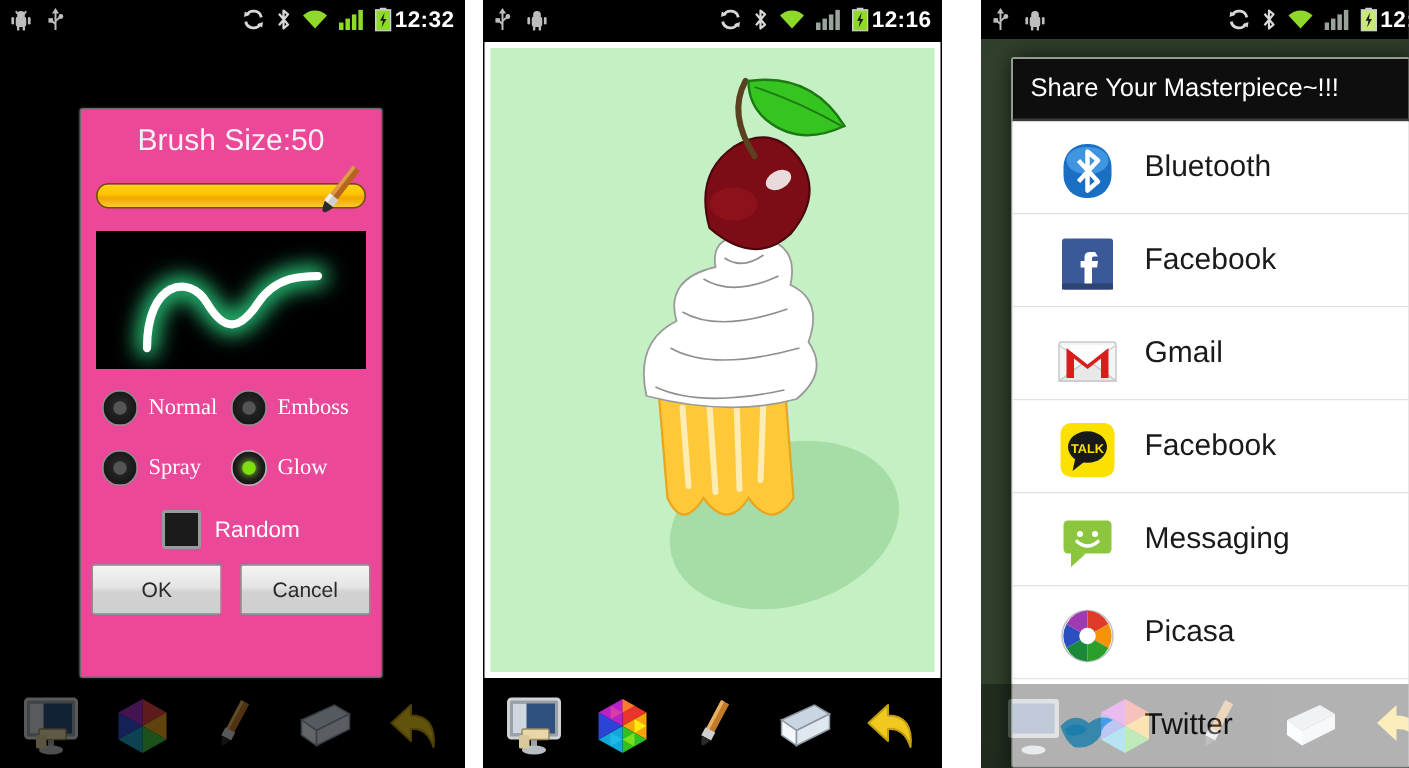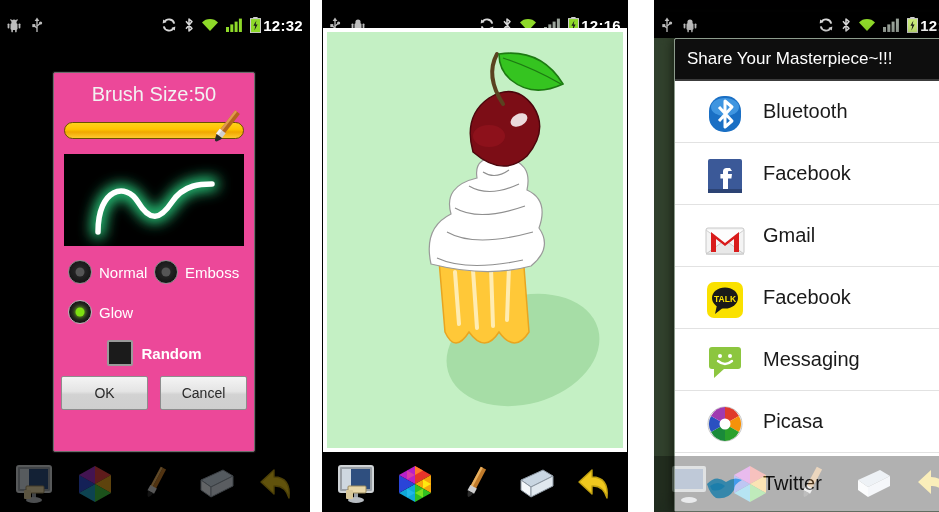--- a/index.html
+++ b/index.html
@@ -10,21 +10,21 @@
   .stage { position:relative; width:939px; height:512px; background:#ffffff; }
 
   
   .panel { position:absolute; top:0; height:512px; background:#000; overflow:hidden; }
   #panel1 { left:0;   width:310px; }
   #panel2 { left:322px; width:306px; }
   #panel3 { left:626px; width:313px;margin-left:28px; }
 
   
   .statusbar {
-    position:absolute; left:0; top:12px; width:100%; height:26px;
+    position:absolute; left:0; top:0; width:100%; height:26px;
     background:#000; display:flex; align-items:center; padding:0 7px;
   }
   .sb-left { display:flex; align-items:center; gap:10px; }
   .sb-right { margin-left:auto; display:flex; align-items:center; gap:7px; }
   .sb-time { color:#fff; font-size:15px; font-weight:bold; letter-spacing:.3px; padding-left:2px; }
 
   .ico { display:block; }
 
   
   .dialog1 {
@@ -40,41 +40,41 @@
     position:absolute; left:0; top:6px; width:100%; height:17px; border-radius:9px;
     background:linear-gradient(180deg,#ffd21a 0%,#ffc400 42%,#f0a800 60%,#ffc82e 100%);
     border:1px solid #6a5000;
   }
   .brush-thumb { position:absolute; right:-4px; top:-10px; width:46px; height:46px; }
 
   .preview {
     position:relative; margin:10px auto 0; width:180px; height:92px; background:#000;
     overflow:hidden;
   }
-  .radios { margin:14px 14px 0; }
+  .radios { margin:14px 14px 0;font-family:Liberation Serif, serif; }
   .radio-row { display:flex; align-items:center; margin-bottom:16px; }
   .radio-cell { display:flex; align-items:center; width:50%; }
   .radio-dot {
     width:24px; height:24px; border-radius:50%;
     background:radial-gradient(circle at 50% 45%, #2d2d2d 0%, #171717 70%);
     border:1px solid #8e8e8e; position:relative; flex:0 0 auto;
   }
   .radio-dot::after {
     content:""; position:absolute; left:50%; top:50%; width:9px; height:9px;
     transform:translate(-50%,-50%); border-radius:50%; background:#555;
   }
   .radio-dot.on::after { background:#7ee011; box-shadow:0 0 5px #8bf01a; }
   .radio-dot.on { border-color:#b7b7b7; }
   .radio-label { color:#fff; font-size:15px; margin-left:7px; white-space:nowrap; }
 
   .chk-row { display:flex; align-items:center; justify-content:center; margin-top:2px; }
   .chkbox {
     width:26px; height:26px; background:#1b1b1b; border:2px solid #9a9a9a; border-radius:2px;
   }
-  .chk-label { color:#fff; font-size:15px; margin-left:9px;font-weight:bold; }
+  .chk-label { color:#fff; font-size:15px; margin-left:9px; }
 
   .btn-row { display:flex; gap:12px; padding:10px 7px 8px; }
   .btn {
     flex:1; height:34px; border-radius:2px; border:1px solid #8d8d8d;
     background:linear-gradient(180deg,#f4f4f4 0%,#e4e4e4 45%,#d2d2d2 55%,#cfcfcf 100%);
     color:#2a2a2a; font-size:14px; display:flex; align-items:center; justify-content:center;
   }
 
   
   .toolbar {
@@ -227,20 +227,24 @@
           <div class="radio-cell">
             <div class="radio-dot"></div>
             <div class="radio-label">Normal</div>
           </div>
           <div class="radio-cell">
             <div class="radio-dot"></div>
             <div class="radio-label">Emboss</div>
           </div>
         </div>
         <div class="radio-row">
+          <div class="radio-cell">
+            <div class="radio-dot"></div>
+            <div class="radio-label">Spray</div>
+          </div>
           <div class="radio-cell">
             <div class="radio-dot on"></div>
             <div class="radio-label">Glow</div>
           </div>
         </div>
       </div>
 
       <div class="chk-row">
         <div class="chkbox"></div>
         <div class="chk-label">Random</div>

